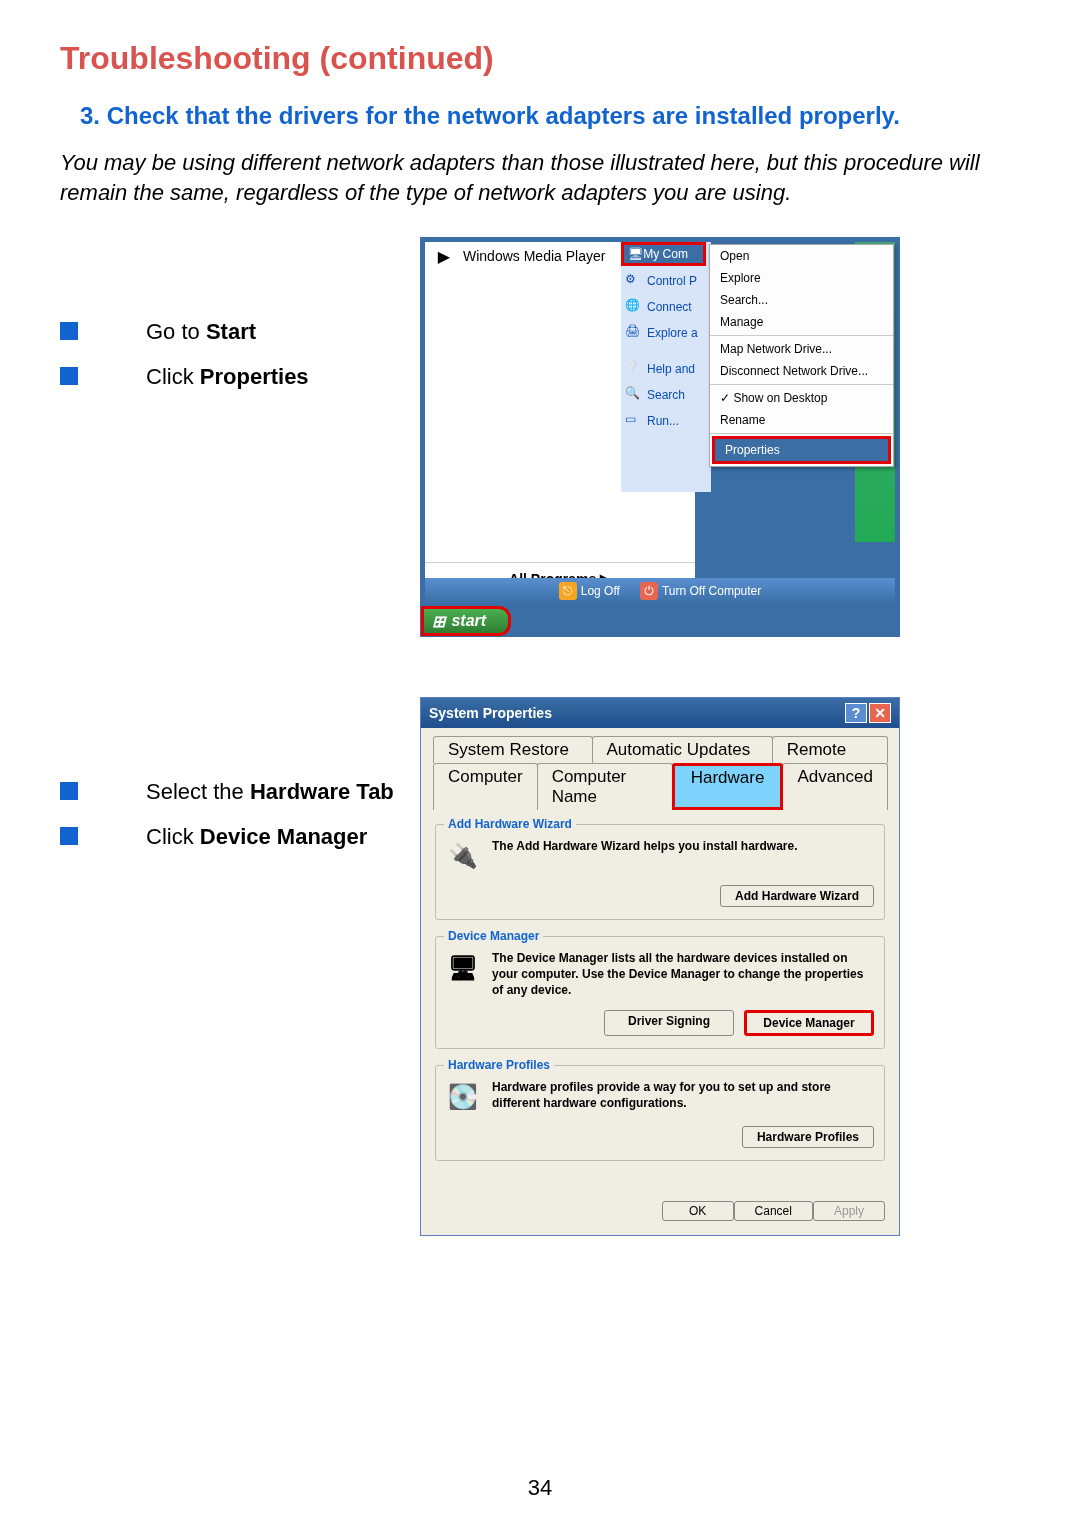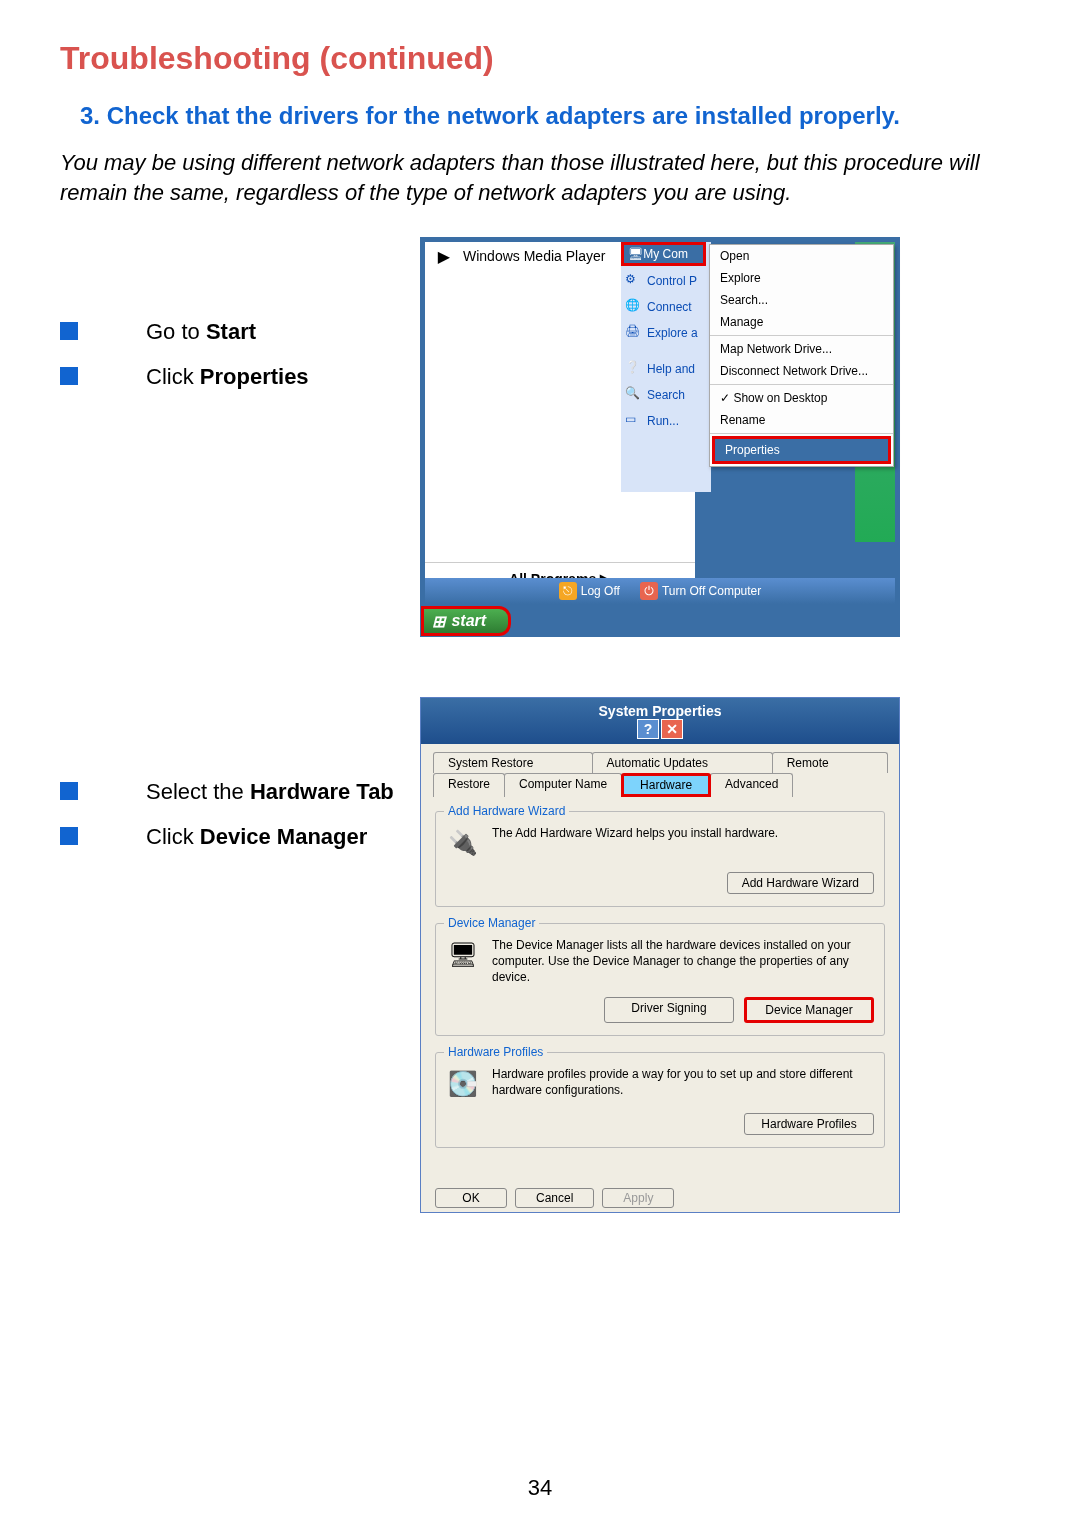--- a/index.html
+++ b/index.html
@@ -176,21 +176,20 @@
   }
   .sp-title {
     background: linear-gradient(#3a6ea5,#1e4e8c);
     color: #fff;
     font-weight: bold;
     font-size: 14px;
     padding: 5px 8px;
     display: flex;
     justify-content: space-between;
     align-items: center;
-    flex-direction: column;
   }
   .sp-title-btns { display: flex; gap: 2px; }
   .sp-title-btn {
     width: 22px; height: 20px;
     background: #e8654f;
     color: #fff;
     border: 1px solid #fff;
     display: flex; align-items: center; justify-content: center;
     font-size: 14px; font-weight: bold;
   }
@@ -198,41 +197,42 @@
   .sp-tabs-row {
     display: flex;
     padding: 8px 12px 0 12px;
     gap: 0;
   }
   .sp-tab {
     padding: 3px 14px;
     background: #f0ede3;
     border: 1px solid #999;
     border-bottom: none;
-    font-size: 12px;
+    font-size: 17px;
     border-radius: 3px 3px 0 0;
     margin-right: -1px;
     position: relative;
   }
   .sp-tab.active {
     background: #7dd3fc;
     z-index: 2;
     border: 3px solid #e40000;
     padding: 2px 16px;
   }
   .sp-body {
     background: #f0ede3;
     padding: 14px;
   }
   .sp-group {
     border: 1px solid #bbb;
     border-radius: 3px;
     padding: 14px 10px 12px 10px;
     margin-bottom: 16px;
     position: relative;
+    font-weight: bold;
   }
   .sp-group-title {
     position: absolute;
     top: -8px; left: 8px;
     background: #f0ede3;
     padding: 0 4px;
     color: #1164d0;
     font-size: 12px;
   }
   .sp-group-content {
@@ -259,23 +259,22 @@
     border-radius: 3px;
     font-size: 12px;
     min-width: 130px;
     text-align: center;
   }
   .sp-btn.highlight {
     border: 3px solid #e40000;
   }
   .sp-footer {
     display: flex;
-    justify-content: flex-start;
-    gap: 8px;
-    padding: 10px 14px 4px 14px;
+    justify-content: flex-end;
+    padding: 10px 14px 14px 14px;
   }
   .sp-fbtn {
     padding: 2px 20px;
     background: #f0ede3;
     border: 1px solid #888;
     border-radius: 3px;
     font-size: 12px;
     min-width: 72px;
     text-align: center;
   }
@@ -406,21 +405,21 @@
           <div class="sp-title-btn sp-help-btn">?</div>
           <div class="sp-title-btn">✕</div>
         </div>
       </div>
       <div class="sp-tabs-row">
         <div class="sp-tab" style="flex:1.2">System Restore</div>
         <div class="sp-tab" style="flex:1.4">Automatic Updates</div>
         <div class="sp-tab" style="flex:0.8">Remote</div>
       </div>
       <div class="sp-tabs-row" style="padding-top:0">
-        <div class="sp-tab">Restore</div>
+        <div class="sp-tab">Computer</div>
         <div class="sp-tab">Computer Name</div>
         <div class="sp-tab active">Hardware</div>
         <div class="sp-tab">Advanced</div>
       </div>
       <div class="sp-body">
         <div class="sp-group">
           <div class="sp-group-title">Add Hardware Wizard</div>
           <div class="sp-group-content">
             <div class="sp-group-icon">🔌</div>
             <div class="sp-group-text">The Add Hardware Wizard helps you install hardware.</div>

